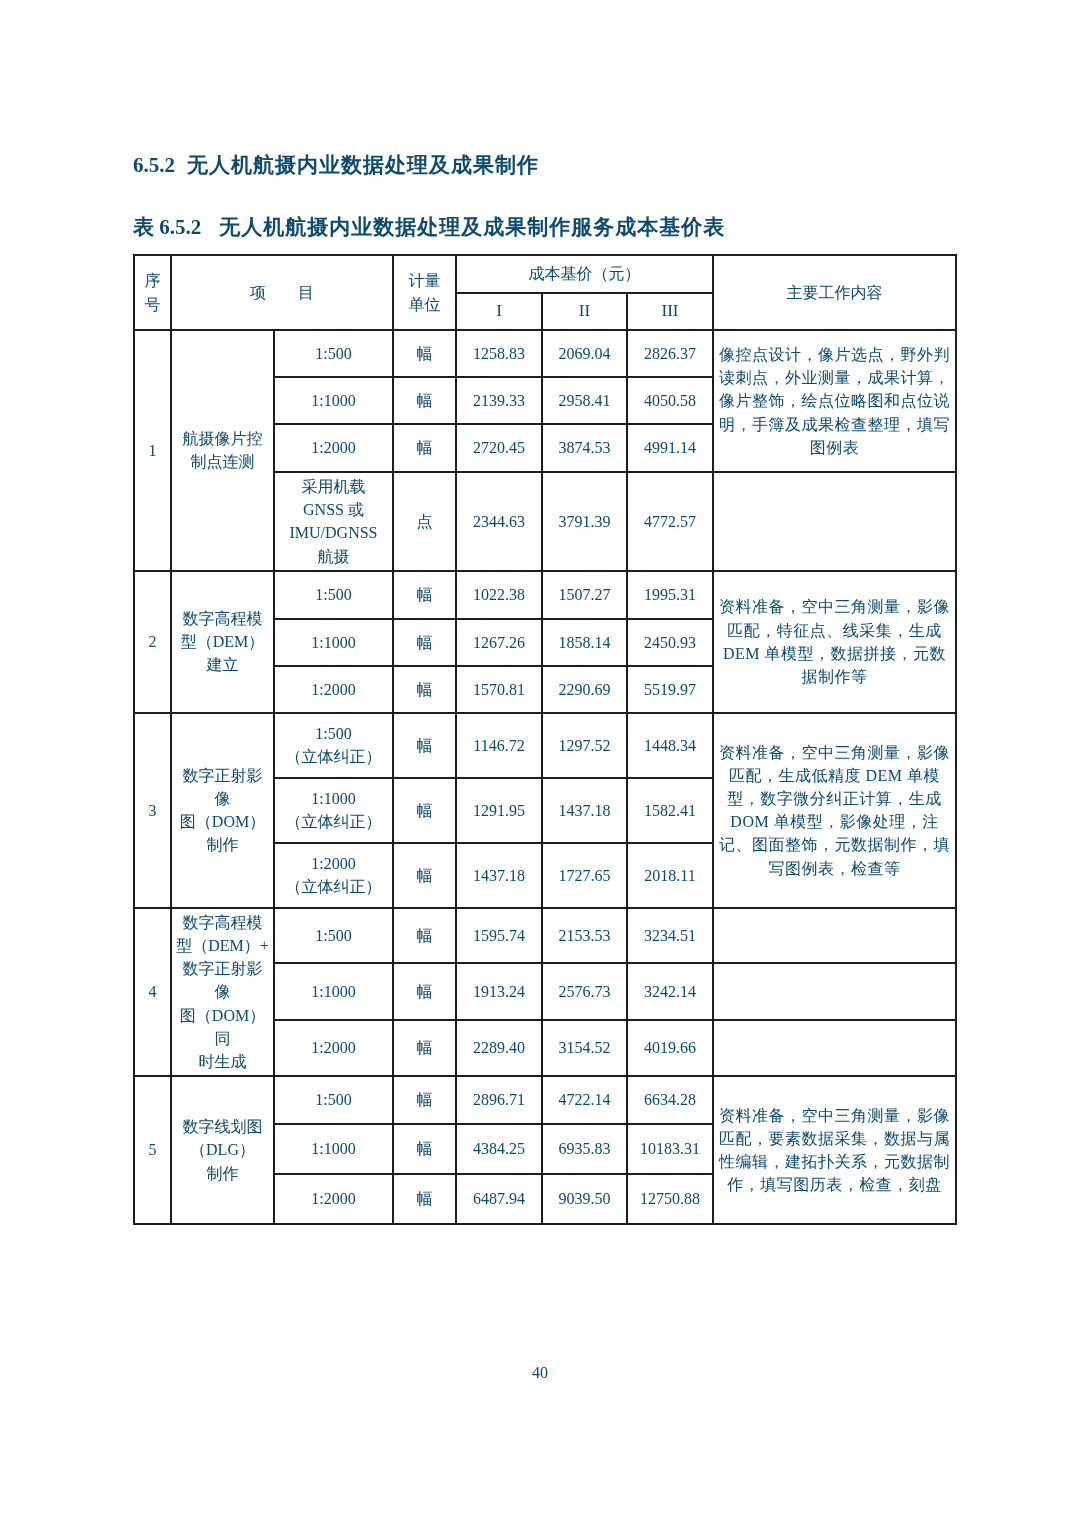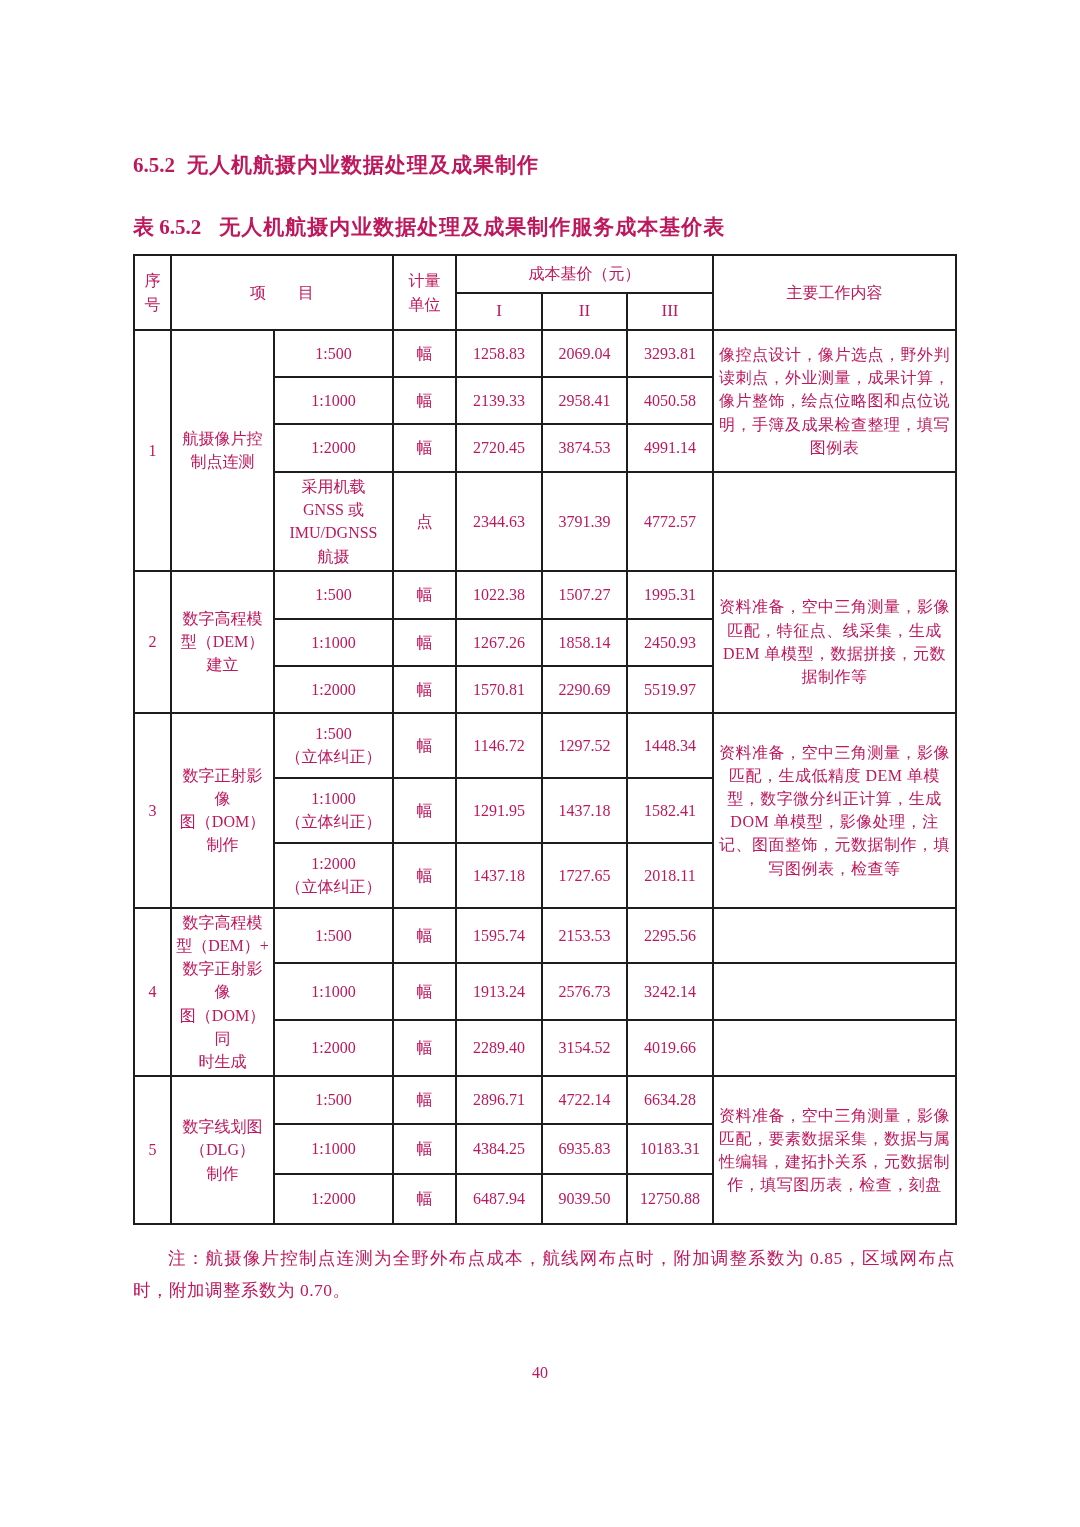--- a/index.html
+++ b/index.html
@@ -3,21 +3,21 @@
 <meta charset="utf-8">
 <style>
   * { margin: 0; padding: 0; box-sizing: border-box; }
   html, body { background: #e9e9e9; }
   .page {
     position: relative;
     width: 1080px;
     height: 1527px;
     margin: 0 auto;
     background: #ffffff;
-    color: #be185d;
+    color: #0c4a6e;
     font-family: "Liberation Serif", "DejaVu Serif", serif;
     overflow: hidden;
   }
   .content {
     position: absolute;
     left: 133px;
     top: 150px;
     width: 822px;
   }
   .heading {
@@ -127,21 +127,21 @@
       <tbody>
 
         <tr class="h47">
           <td rowspan="4">1</td>
           <td rowspan="4" class="pre">航摄像片控
 制点连测</td>
           <td class="pre">1:500</td>
           <td>幅</td>
           <td>1258.83</td>
           <td>2069.04</td>
-          <td>3293.81</td>
+          <td>2826.37</td>
           <td rowspan="3" class="work">像控点设计，像片选点，野外判读刺点，外业测量，成果计算，像片整饰，绘点位略图和点位说明，手簿及成果检查整理，填写图例表</td>
         </tr>
         <tr class="h47">
           <td class="pre">1:1000</td>
           <td>幅</td>
           <td>2139.33</td>
           <td>2958.41</td>
           <td>4050.58</td>
         </tr>
         <tr class="h48">
@@ -224,21 +224,21 @@
           <td rowspan="3">4</td>
           <td rowspan="3" class="pre">数字高程模
 型（DEM）+
 数字正射影像
 图（DOM）同
 时生成</td>
           <td class="pre">1:500</td>
           <td>幅</td>
           <td>1595.74</td>
           <td>2153.53</td>
-          <td>2295.56</td>
+          <td>3234.51</td>
           <td class="work"></td>
         </tr>
         <tr class="h48">
           <td class="pre">1:1000</td>
           <td>幅</td>
           <td>1913.24</td>
           <td>2576.73</td>
           <td>3242.14</td>
           <td class="work"></td>
         </tr>
@@ -273,17 +273,16 @@
         <tr class="h50">
           <td class="pre">1:2000</td>
           <td>幅</td>
           <td>6487.94</td>
           <td>9039.50</td>
           <td>12750.88</td>
         </tr>
       </tbody>
     </table>
 
-    <p class="note">注：航摄像片控制点连测为全野外布点成本，航线网布点时，附加调整系数为 0.85，区域网布点时，附加调整系数为 0.70。</p>
   </div>
 
   <div class="page-number">40</div>
 </div>
 
 </body></html>

